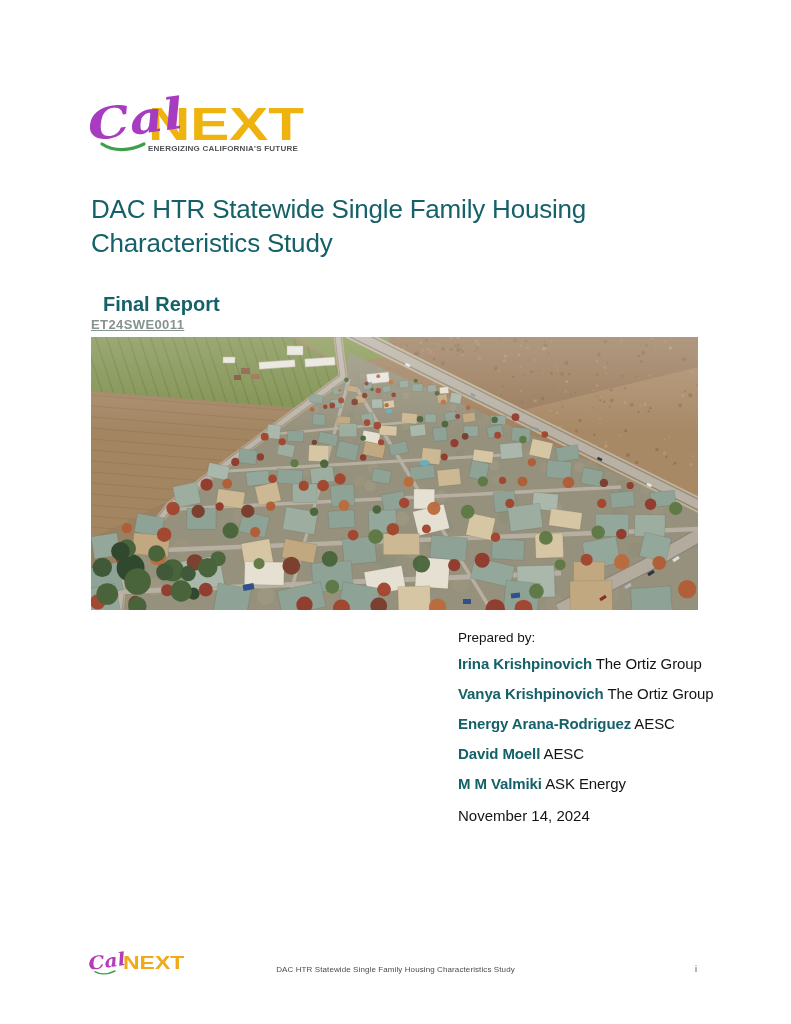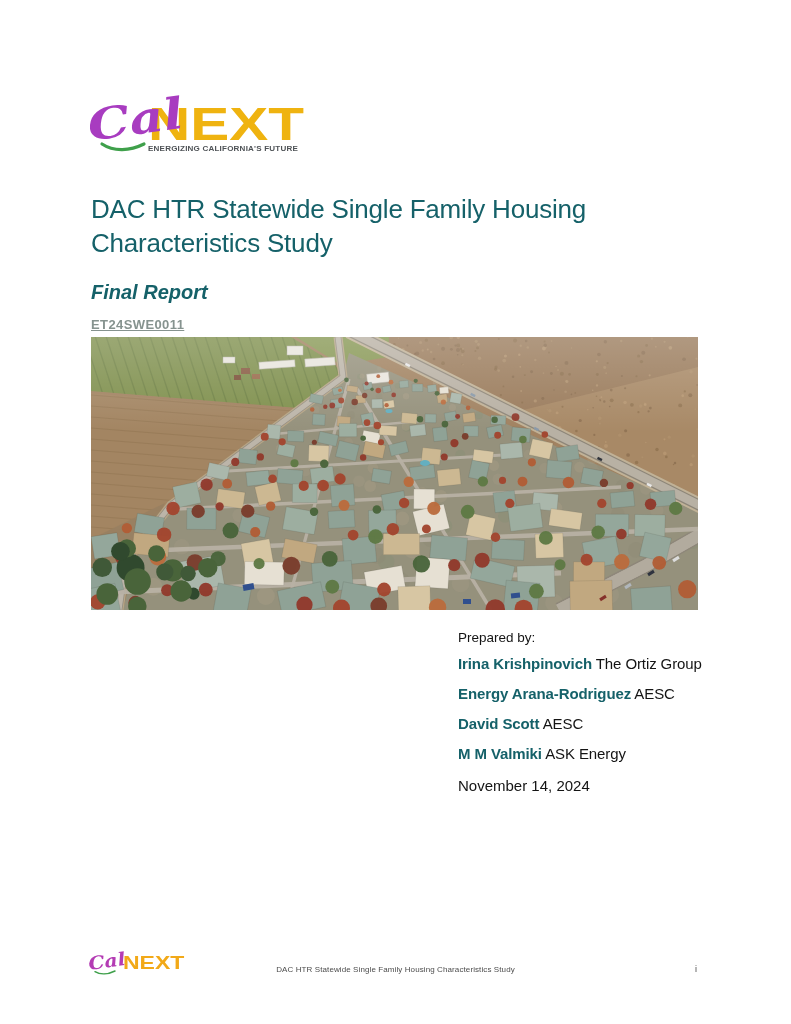--- a/index.html
+++ b/index.html
@@ -10,22 +10,22 @@
   
   .header-logo{position:absolute;left:86px;top:90px;width:228px;height:68px;}
   .logo-next{font-family:"Liberation Sans",sans-serif;font-weight:bold;font-size:46px;fill:#efb310;}
   .logo-cal{font-family:"DejaVu Serif",serif;font-style:italic;font-weight:bold;font-size:43px;fill:#a83cc0;}
   .logo-tagline{font-family:"Liberation Sans",sans-serif;font-weight:bold;font-size:8px;fill:#4e5256;letter-spacing:.2px;}
   .logo-swoosh{stroke:#3fa04b;stroke-width:3.2;fill:none;stroke-linecap:round;}
 
   
   .report-title{position:absolute;left:91px;top:192px;width:610px;margin:0;
     font-size:26px;font-weight:400;line-height:34px;letter-spacing:-.2px;color:#156169;}
-  .report-subtitle{position:absolute;left:91px;top:281px;margin:0;
-    font-size:20px;font-weight:bold;color:#156169;font-style:italic;}
+  .report-subtitle{position:absolute;left:91px;top:281px;margin:12px;
+    font-size:20px;font-weight:bold;color:#156169;}
   .project-id{position:absolute;left:91px;top:317px;font-size:13px;font-weight:bold;
     color:#86938f;text-decoration:underline;letter-spacing:.4px;}
 
   
   .cover-photo{position:absolute;left:91px;top:337px;width:607px;height:273px;overflow:hidden;background:#a88a66;}
   .cover-photo svg{display:block;filter:blur(.55px) saturate(.93);}
 
   
   .prepared{position:absolute;left:458px;top:630px;width:245px;}
   .prepared-label{font-size:13.5px;color:#141414;margin-bottom:12px;}
@@ -700,25 +700,29 @@
       </svg>
   </div>
 
   <div class="prepared">
     <div class="prepared-label">Prepared by:</div>
     <div class="author">
       <span class="name">Irina Krishpinovich</span>
       <span class="aff">The Ortiz Group</span>
     </div>
     <div class="author">
+      <span class="name">Vanya Krishpinovich</span>
+      <span class="aff">The Ortiz Group</span>
+    </div>
+    <div class="author">
       <span class="name">Energy Arana-Rodriguez</span>
       <span class="aff">AESC</span>
     </div>
     <div class="author">
-      <span class="name">David Scott</span>
+      <span class="name">David Moell</span>
       <span class="aff">AESC</span>
     </div>
     <div class="author">
       <span class="name">M M Valmiki</span>
       <span class="aff">ASK Energy</span>
     </div>
     <div class="report-date">November 14, 2024</div>
   </div>
 
   <div>

